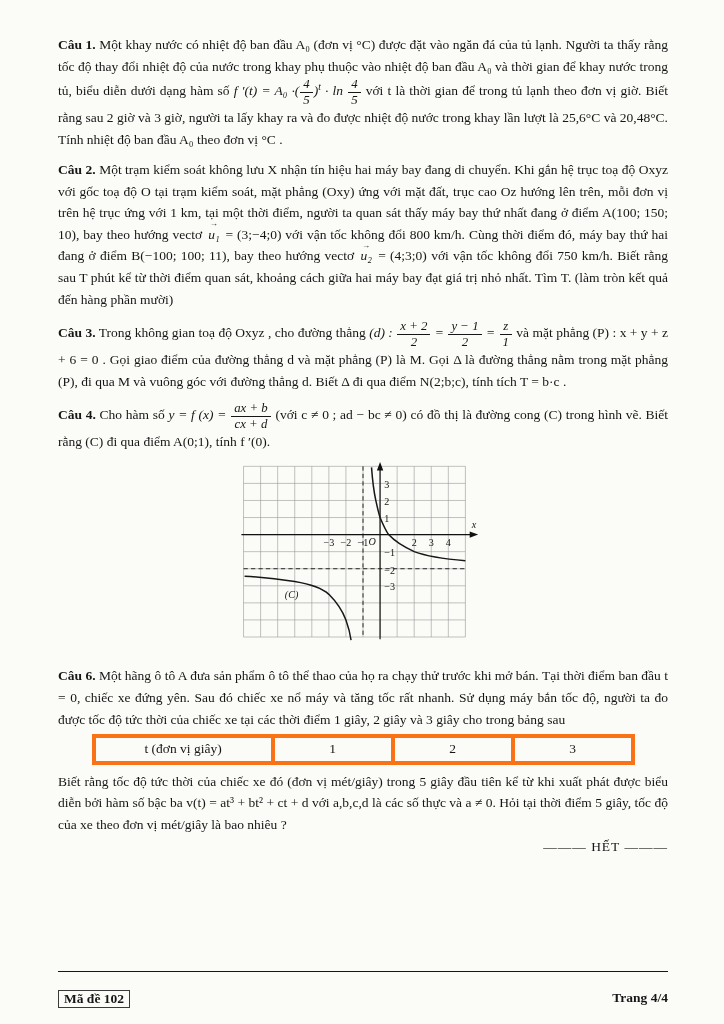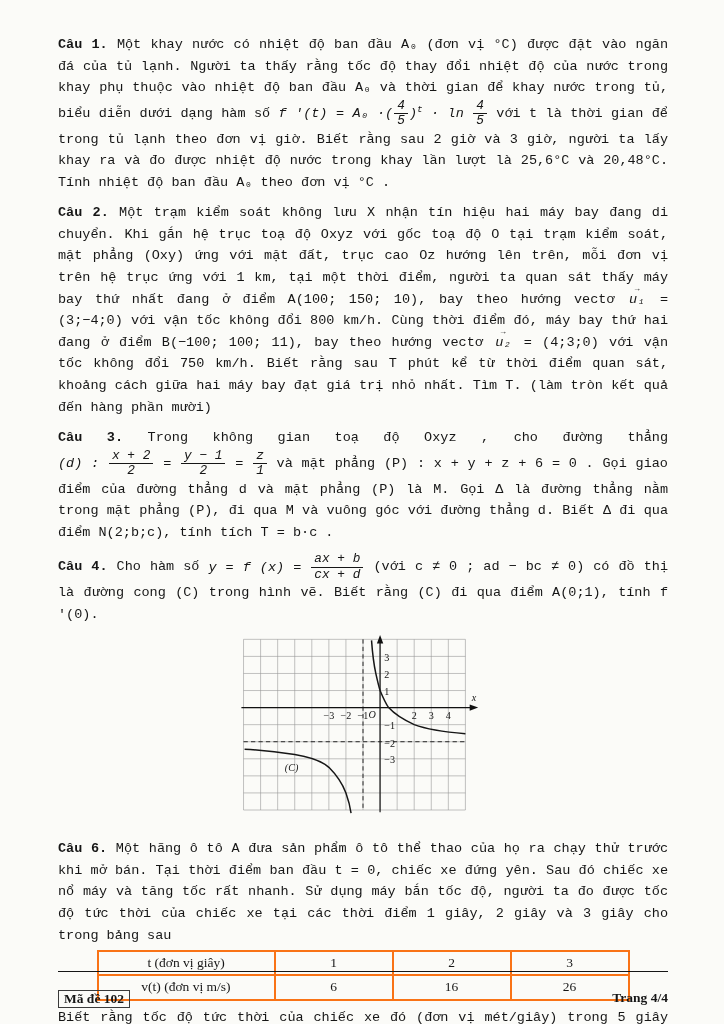--- a/index.html
+++ b/index.html
@@ -2,34 +2,34 @@
 <html><head>
 <meta charset="utf-8">
 <style>
   html,body{margin:0;padding:0;}
   body{
     width:724px;height:1024px;overflow:hidden;background:#fbfbf8;color:#161616;
     font-family:"Liberation Serif","DejaVu Serif",serif;font-size:13.5px;
   }
   .page{position:relative;box-sizing:border-box;width:724px;height:1024px;
         padding:34px 56px 44px 58px;}
-  p.q{margin:0 0 9px 0;text-align:justify;line-height:1.6;font-family:Liberation Mono, monospace;}
+  p.q{margin:0 0 9px 0;text-align:justify;line-height:1.6;}
   b.qlabel{font-weight:700;}
   .math{font-style:italic;white-space:nowrap;}
   .frac{display:inline-block;vertical-align:middle;text-align:center;line-height:1.12;
         font-size:0.95em;padding:0 1px;}
   .frac .num{display:block;border-bottom:1px solid #161616;padding:0 3px;}
   .frac .den{display:block;padding:0 3px;}
   sup.exp{font-size:0.7em;}
   .vec{font-style:italic;position:relative;margin:0 2px;display:inline-block;}
   .vec::before{content:"→";position:absolute;top:-0.72em;left:0;right:0;
                font-size:0.6em;text-align:center;font-style:normal;}
   .figwrap{text-align:center;margin:2px 0 8px 0;}
   table.vtable{border-collapse:collapse;margin:2px auto 6px auto;}
-  table.vtable td{border:2px solid #f97316;padding:1px 10px;text-align:center;
+  table.vtable td{border:4px solid #f97316;padding:1px 10px;text-align:center;
                   font-size:13.5px;line-height:1.5;}
   table.vtable td:first-child{width:155px;}
   table.vtable td:not(:first-child){width:96px;}
   .het{text-align:right;font-weight:400;margin:4px 0 0 0;letter-spacing:1px;}
   .footer{position:absolute;left:58px;right:56px;bottom:16px;border-top:1.2px solid #161616;
           padding-top:18px;display:flex;justify-content:space-between;font-weight:700;}
   .footer .boxed{border:1px solid #3a3a3a;padding:0 5px;}
   svg text{font-family:"Liberation Serif","DejaVu Serif",serif;}
 </style>
 </head>
@@ -118,26 +118,20 @@
   <p class="q" style="margin-bottom:4px;"><b class="qlabel">Câu 6.</b> <span>Một hãng ô tô A đưa sản phẩm ô tô thể thao của họ ra chạy thử trước khi mở bán. Tại thời điểm ban đầu t = 0, chiếc xe đứng yên. Sau đó chiếc xe nổ máy và tăng tốc rất nhanh. Sử dụng máy bắn tốc độ, người ta đo được tốc độ tức thời của chiếc xe tại các thời điểm 1 giây, 2 giây và 3 giây cho trong bảng sau</span></p>
 
   <table class="vtable">
     <tbody>
         <tr>
       <td>t (đơn vị giây)</td>
       <td>1</td>
       <td>2</td>
       <td>3</td>
     </tr>
-    <tr>
-      <td>v(t) (đơn vị m/s)</td>
-      <td>6</td>
-      <td>16</td>
-      <td>26</td>
-    </tr>
   </tbody>
     </table>
 
   <p class="q" style="margin-bottom:2px;"><span>Biết rằng tốc độ tức thời của chiếc xe đó (đơn vị mét/giây) trong 5 giây đầu tiên kể từ khi xuất phát được biểu diễn bởi hàm số bậc ba v(t) = at³ + bt² + ct + d  với a,b,c,d là các số thực và a ≠ 0. Hỏi tại thời điểm 5 giây, tốc độ của xe theo đơn vị mét/giây là bao nhiêu ?</span></p>
 
   <div class="het">——— HẾT ———</div>
 
   <div class="footer">
     <span class="boxed">Mã đề 102</span>
     <span>Trang 4/4</span>

